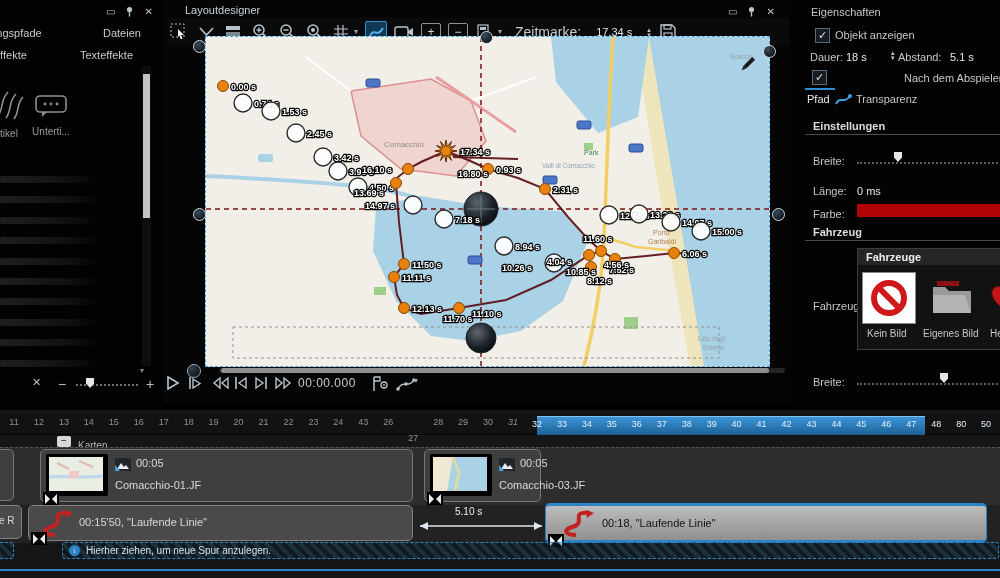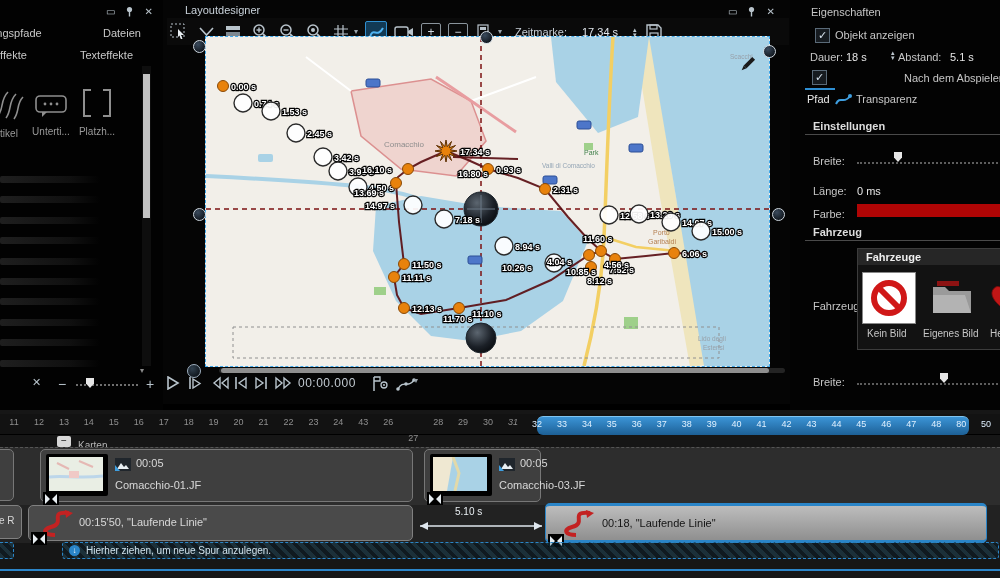--- a/index.html
+++ b/index.html
@@ -22,21 +22,21 @@
   
   .designer{left:163px;top:0;width:627px;height:404px;background:#050505;}
   .d-title{position:absolute;left:22px;top:4px;color:#c9d2da;font-size:11px;}
   .d-toolbar{position:absolute;left:4px;top:18px;width:620px;height:27px;background:#0a0a0a;
              display:flex;align-items:center;gap:7px;padding-left:2px;}
   .tb{width:20px;height:20px;display:flex;align-items:center;justify-content:center;flex:0 0 auto;}
   .tb.active{background:#123a55;border:1px solid #2f8fd0;border-radius:2px;}
   .tb-box{width:18px;height:16px;border:1px solid #8a949c;border-radius:2px;color:#cfd8e0;
           display:flex;align-items:center;justify-content:center;font-size:12px;line-height:1;}
   .tb-caret{color:#9aa4ac;font-size:8px;margin-left:-4px;}
-  .tb-label{color:#c4ccd4;font-size:11px;margin-left:6px;white-space:nowrap;}
+  .tb-label{color:#c4ccd4;font-size:14px;margin-left:6px;white-space:nowrap;}
   .tb-val{color:#e0e6ec;font-size:11px;margin-left:8px;}
   .stepper{display:flex;flex-direction:column;line-height:5px;font-size:7px;color:#bcc6ce;margin-left:8px;}
   .canvas{left:42px;top:36px;width:563px;height:329px;border:1px dashed #3fa7e8;background:#f2efe9;}
   .handle{position:absolute;width:11px;height:11px;border-radius:50%;
           background:radial-gradient(circle at 35% 30%,#3a4a5c,#05080c);border:1.5px solid #cfd8e0;}
   .hscroll-track{left:56px;top:368px;width:566px;height:5px;background:#242424;border-radius:3px;}
   .hscroll-thumb{left:58px;top:368px;width:548px;height:5px;background:#8f8f8f;border-radius:3px;}
   .hknob{left:24px;top:364px;width:12px;height:12px;border-radius:50%;
          background:radial-gradient(circle at 35% 30%,#31414f,#05080c);border:1.5px solid #9fb0c0;}
   .pencil{left:575px;top:54px;}
@@ -59,21 +59,21 @@
   .colorbar{position:absolute;height:13px;}
   .vpanel{position:absolute;left:67px;top:248px;width:143px;height:100px;background:#121212;border:1px solid #3c3c3c;}
   .vpanel-h{position:absolute;left:0;top:0;width:100%;height:16px;background:#262626;
             color:#efefef;font-weight:bold;font-size:11px;line-height:16px;padding-left:8px;box-sizing:border-box;}
   .vtile-label{position:absolute;color:#c6c6c6;font-size:10px;white-space:nowrap;}
   .tile{position:absolute;width:52px;height:50px;display:flex;align-items:center;justify-content:center;}
   
   .timeline{left:0;top:410px;width:1000px;height:168px;background:#161616;}
   .ruler{position:absolute;left:0;top:4px;width:1000px;height:20px;background:#121212;border-bottom:1px solid #000;}
   .rnum{position:absolute;top:3px;transform:translateX(-50%);color:#8f8f8f;font-size:9px;}
-  .bluerange{position:absolute;left:537px;top:2px;width:432px;height:18px;border-radius:6px;
+  .bluerange{position:absolute;left:537px;top:2px;width:388px;height:18px;border-radius:0;
              background:linear-gradient(#3b94d6,#1d6096);border-top:1px solid #7fc4f0;}
   .bluerange .rnum{color:#dff0ff;top:2px;}
   .trackrow1{position:absolute;left:0;top:37px;width:1000px;height:57px;background:#2d2d2d;
              border-top:1px dashed #555;border-bottom:1px dashed #555;}
   .trackrow2{position:absolute;left:0;top:95px;width:1000px;height:38px;background:#222;}
   .clip{position:absolute;background:#3f3f3f;border:1px solid #777;border-radius:5px;box-sizing:border-box;}
   .clip-name{position:absolute;color:#d8d8d8;font-size:11px;white-space:nowrap;}
   .thumbframe{position:absolute;left:5px;top:4px;width:62px;height:42px;background:#000;border-radius:2px;padding:3px;box-sizing:border-box;}
   .lineclip{position:absolute;background:#4a4a4a;border:1px solid #808080;border-radius:5px;box-sizing:border-box;}
   .lineclip.sel{background:linear-gradient(#bdbdbd,#8f8f8f);border:1px solid #2a85c8;
@@ -119,26 +119,20 @@
     </div>
     <div class="effect-item" style="left:28px;top:92px;">
       <svg width="34" height="28" viewBox="0 0 34 28">
         <rect x="2" y="4" width="30" height="16" rx="4" fill="none" stroke="#8f8f8f" stroke-width="1.6"></rect>
         <circle cx="11" cy="12" r="1.4" fill="#8f8f8f"></circle>
           <circle cx="17" cy="12" r="1.4" fill="#8f8f8f"></circle>
           <circle cx="23" cy="12" r="1.4" fill="#8f8f8f"></circle>
         <path d="M8,20 L8,25 L13,20" fill="#8f8f8f"></path>
       </svg>
       <span>Unterti...</span>
-    </div>
-    <div class="effect-item" style="left:74px;top:86px;">
-      <svg width="36" height="34" viewBox="0 0 36 34">
-        <path d="M12,4 L5,4 L5,30 L12,30 M24,4 L31,4 L31,30 L24,30" fill="none" stroke="#8f8f8f" stroke-width="2"></path>
-      </svg>
-      <span>Platzh...</span>
     </div>
 
     <div style="position:absolute;left:0;top:176px;width:150px;height:210px;">
         <div class="srow" style="top: 0px;"></div>
         <div class="srow" style="top: 20.4px;"></div>
         <div class="srow" style="top: 40.8px;"></div>
         <div class="srow" style="top: 61.2px;"></div>
         <div class="srow" style="top: 81.6px;"></div>
         <div class="srow" style="top: 102px;"></div>
         <div class="srow" style="top: 122.4px;"></div>

